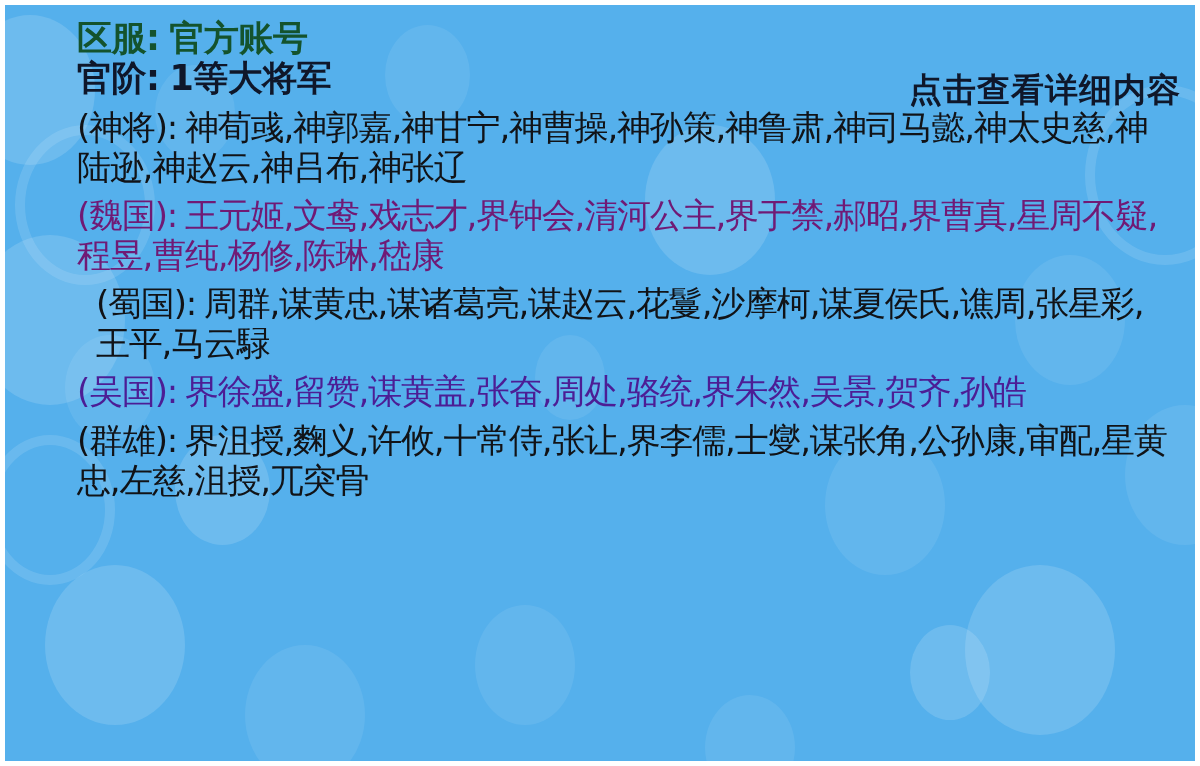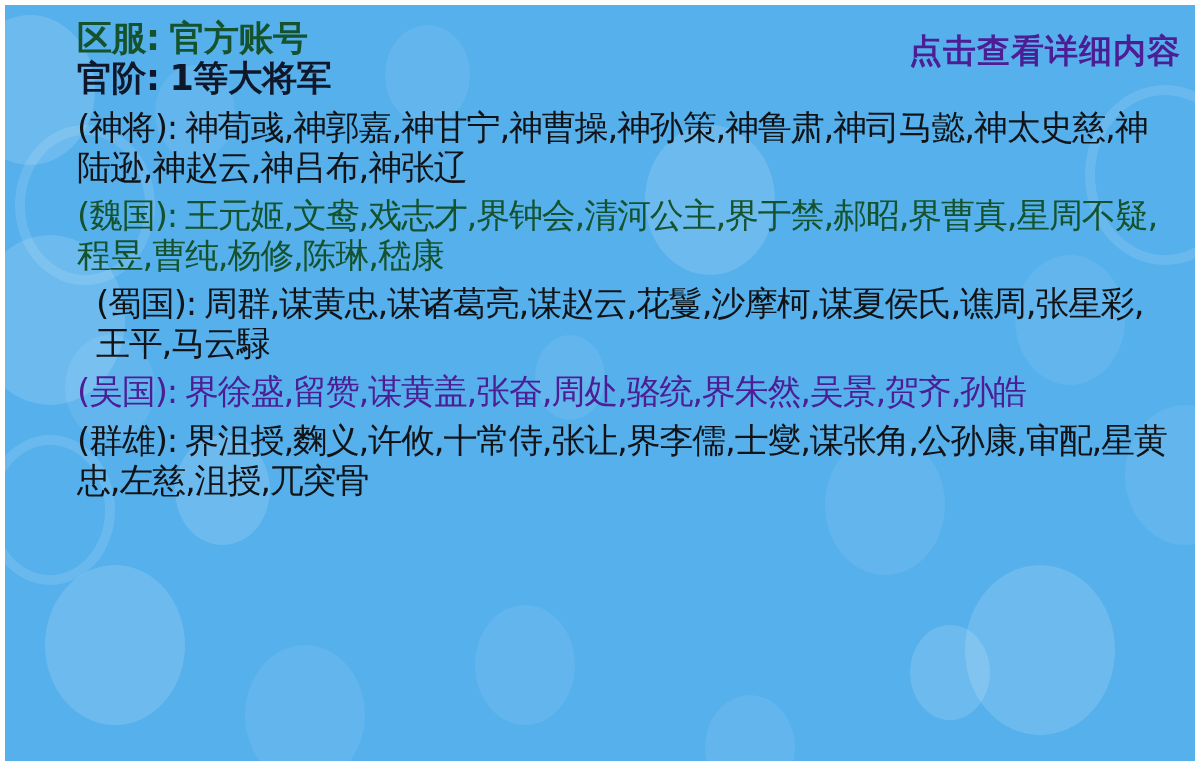--- a/index.html
+++ b/index.html
@@ -122,37 +122,37 @@
     <div class="bub b13"></div>
     <div class="bub ring b14"></div>
     <div class="bub dim b15"></div>
     <div class="bub dim b16"></div>
     <div class="bub dim b17"></div>
     <div class="bub b18"></div>
     <div class="bub dim b19"></div>
     <div class="bub dim b20"></div>
   </div>
 
-  <div class="notice" style="color: #4c1d95;">点击查看详细内容</div>
+  <div class="notice" style="color: #0f172a; margin-top: 39px;">点击查看详细内容</div>
 
   <div id="content">
 
     <div class="header-line" style="color: #14532d;">
       <span class="lbl">区服:</span><span class="val">官方账号</span>
     </div>
 
     <div class="header-line" style="color: #0f172a;">
       <span class="lbl">官阶:</span><span class="val">1等大将军</span>
     </div>
 
     <div class="group" style="color: rgb(17, 19, 23);">
       <span class="gname">(神将):</span><span class="gmembers">神荀彧,神郭嘉,神甘宁,神曹操,神孙策,神鲁肃,神司马懿,神太史慈,神陆逊,神赵云,神吕布,神张辽</span>
     </div>
 
-    <div class="group" style="color: #14532d;">
+    <div class="group" style="color: #701a75;">
       <span class="gname">(魏国):</span><span class="gmembers">王元姬,文鸯,戏志才,界钟会,清河公主,界于禁,郝昭,界曹真,星周不疑,程昱,曹纯,杨修,陈琳,嵇康</span>
     </div>
 
     <div class="group" style="color: rgb(17, 19, 23); margin-left: 19px;">
       <span class="gname">(蜀国):</span><span class="gmembers">周群,谋黄忠,谋诸葛亮,谋赵云,花鬘,沙摩柯,谋夏侯氏,谯周,张星彩,王平,马云騄</span>
     </div>
 
     <div class="group" style="color: #4c1d95;">
       <span class="gname">(吴国):</span><span class="gmembers">界徐盛,留赞,谋黄盖,张奋,周处,骆统,界朱然,吴景,贺齐,孙皓</span>
     </div>

